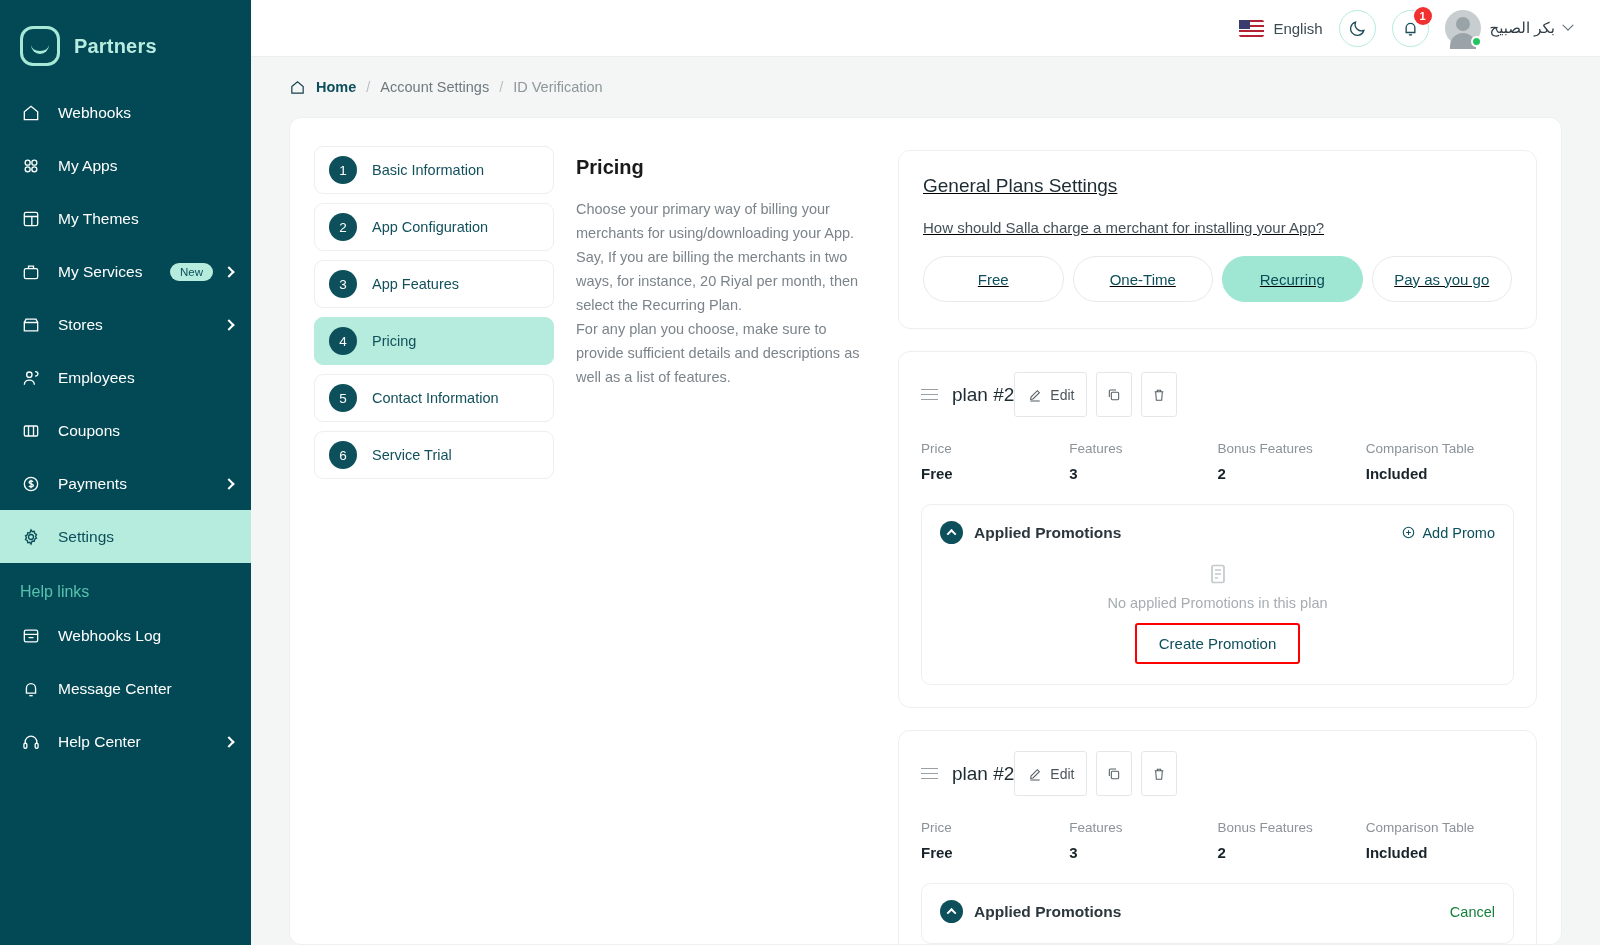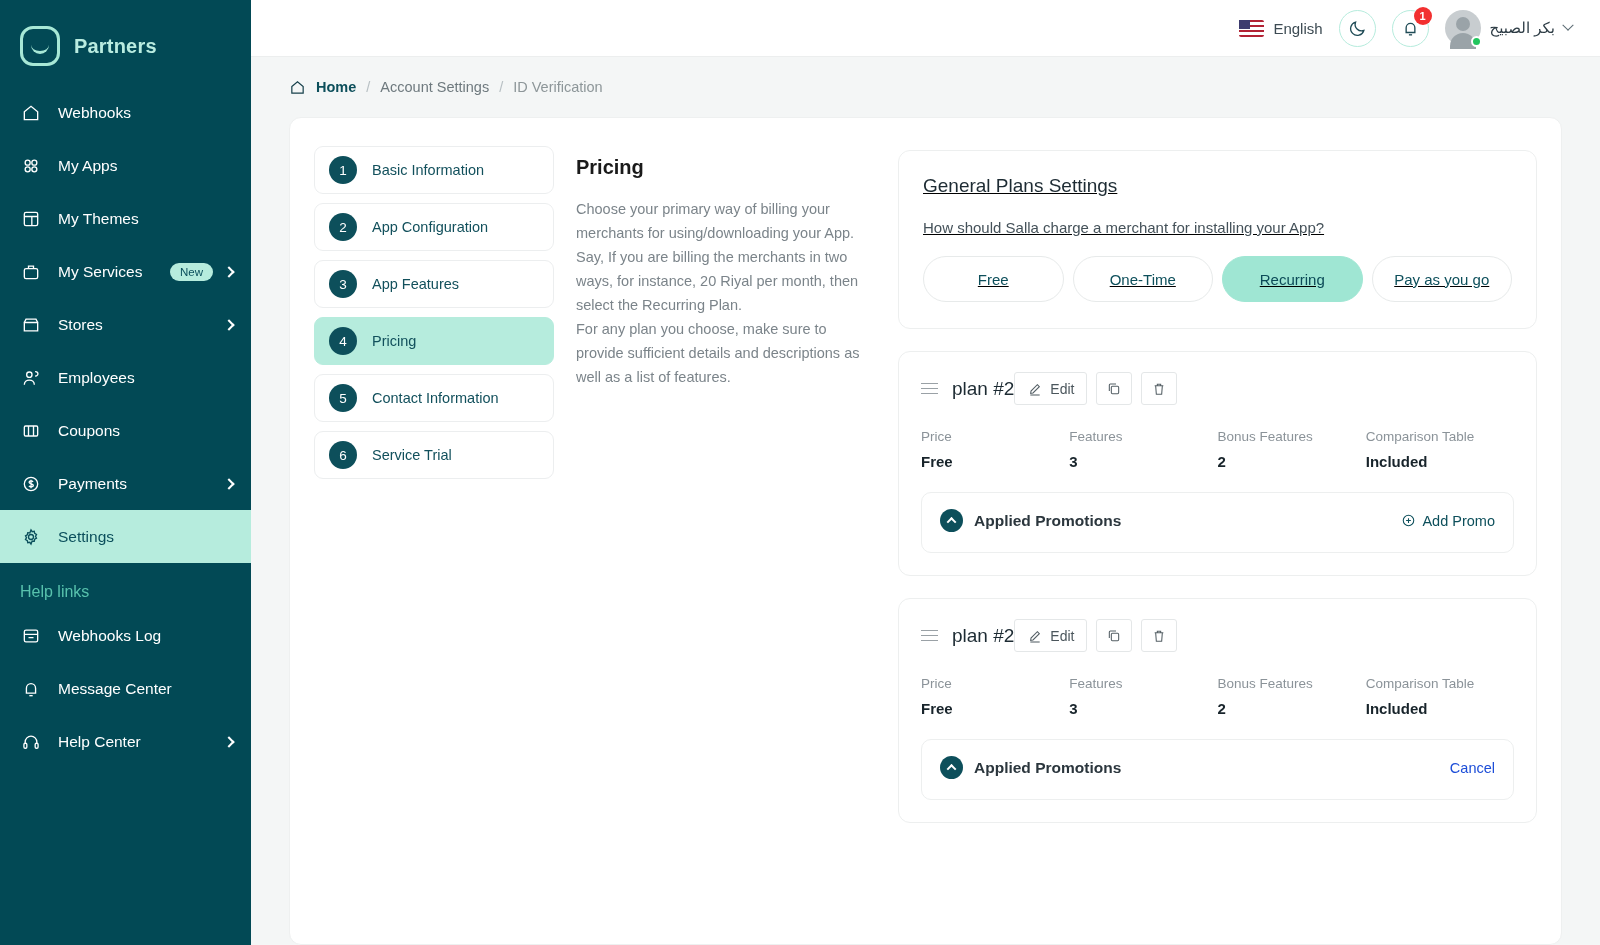--- a/index.html
+++ b/index.html
@@ -268,21 +268,21 @@
     padding: 20px 22px 22px 22px;
     background: #fff;
   }
   .plan-head { display: flex; align-items: center; justify-content: flex-start; }
   .plan-title-wrap { display: flex; align-items: center; gap: 14px; }
   .drag-handle { display: flex; flex-direction: column; gap: 3.5px; cursor: grab; }
   .drag-handle span { display: block; width: 17px; height: 1.6px; background: #9aa1a6; }
   .plan-name { font-size: 19px; color: #1d2b33; }
   .plan-actions { display: flex; gap: 9px; }
   .act-btn {
-    height: 33px; border-radius: 3px;
+    height: 45px; border-radius: 3px;
     border: 1px solid #e4e7e8; background: #fff;
     display: flex; align-items: center; justify-content: center; gap: 7px;
     padding: 0 12px;
     font-size: 14px; color: #4b565c;
     cursor: pointer;
     font-family: "Liberation Sans", sans-serif;
   }
   .act-btn.icon-only { width: 36px; padding: 0; }
   .act-btn svg { width: 16px; height: 16px; display: block; }
   .plan-stats { display: flex; margin-top: 24px; }
@@ -312,21 +312,21 @@
     border-left: 2px solid #fff; border-top: 2px solid #fff;
     transform: rotate(45deg) translate(1px, 1px);
   }
   .promo-title { font-size: 15.5px; color: #2b363d; font-weight: bold; }
   .promo-action {
     font-size: 14.5px; color: #0d4f5b;
     display: flex; align-items: center; gap: 6px;
     cursor: pointer;
   }
   .promo-action svg { width: 15px; height: 15px; display: block; }
-  .promo-action.cancel { color: #1d4ed8; }
+  .promo-action.cancel { color: #15803d; }
   .promo-empty {
     margin-top: 18px;
     display: flex; flex-direction: column; align-items: center; gap: 9px;
   }
   .promo-empty svg { width: 24px; height: 24px; display: block; }
   .promo-empty-text { font-size: 14.5px; color: #a6adb1; }
   .create-promo {
     margin-top: 3px;
     border: 2px solid #ff0000;
     border-radius: 3px;
@@ -649,20 +649,30 @@
               <div class="promo-action">
                 <span>
                     <svg viewBox="0 0 24 24" fill="none" stroke="#0d4f5b" stroke-width="1.7">
                       <circle cx="12" cy="12" r="8.4"></circle>
                       <path d="M12 8.2v7.6M8.2 12h7.6"></path>
                     </svg>
                   </span>
                 <span>Add Promo</span>
               </div>
             </div>
+            <div class="promo-empty">
+              <span>
+                  <svg viewBox="0 0 24 24" fill="none" stroke="#c4c9cc" stroke-width="1.7">
+                    <rect x="6" y="3.5" width="12" height="17" rx="1.6"></rect>
+                    <path d="M9 8h6M9 12h6M9 16h3"></path>
+                  </svg>
+                </span>
+              <span class="promo-empty-text">No applied Promotions in this plan</span>
+              <button class="create-promo">Create Promotion</button>
+            </div>
           </div>
         </section>
 
         <section class="plan">
           <div class="plan-head">
             <div class="plan-title-wrap">
               <span class="drag-handle">
                   <span></span>
                   <span></span>
                   <span></span>

